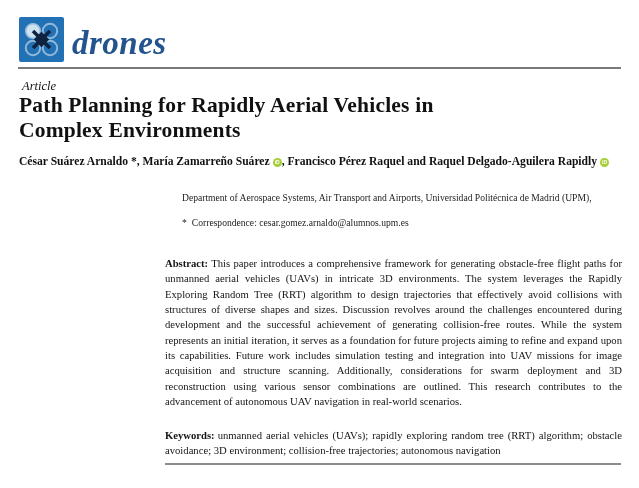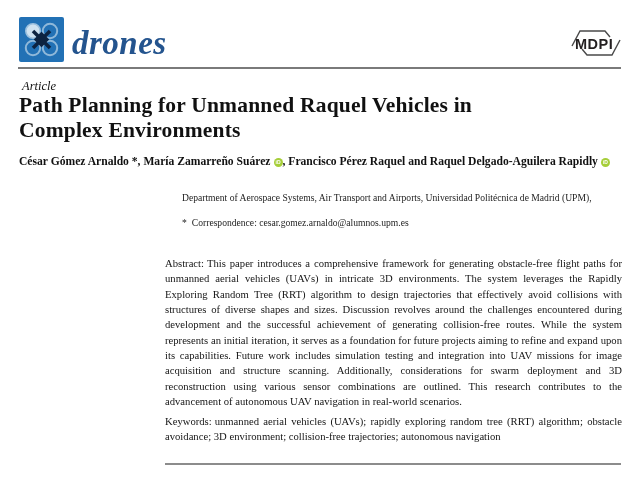--- a/index.html
+++ b/index.html
@@ -58,24 +58,24 @@
   }
   .affiliation .line { white-space:nowrap; }
   .correspondence { margin-top:12px; white-space:nowrap; }
   .correspondence .marker { margin-right:5px; }
 
   .abstract {
     position:absolute; left:165px; top:256px; width:457px;
     font-size:10.65px; line-height:15.35px; text-align:justify; color:#151515;
   }
   .keywords {
-    position:absolute; left:165px; top:414px; width:457px;
+    position:absolute; left:165px; top:428px; width:457px;
     font-size:10.65px; line-height:15.35px; text-align:justify; color:#151515;
   }
-  .lead { font-weight:normal; margin-right:3px; }
+  .lead { font-weight:bold; margin-right:3px; }
 
   .bottom-rule {
     position:absolute; left:165px; top:463px; width:456px; height:2px;
     background:#8c8c8c;
   }
 </style>
 </head>
 <body>
 
 <div class="page">
@@ -87,34 +87,27 @@
       <circle cx="31" cy="14" r="7.2" fill="none" stroke="#8fb8d9" stroke-width="2"></circle>
       <circle cx="14" cy="31" r="7.2" fill="none" stroke="#8fb8d9" stroke-width="2"></circle>
       <circle cx="31" cy="31" r="7.2" fill="none" stroke="#8fb8d9" stroke-width="2"></circle>
       <line x1="14" y1="14" x2="31" y2="31" stroke="#0d2340" stroke-width="3.6"></line>
       <line x1="31" y1="14" x2="14" y2="31" stroke="#0d2340" stroke-width="3.6"></line>
       <path d="M22.5,14.8 L30.2,22.5 L22.5,30.2 L14.8,22.5 Z" fill="#0d2340"></path>
     </svg>
   </div>
   <div class="journal-name">drones</div>
 
-  <div class="mdpi-logo">
-    <svg width="54" height="36" viewBox="0 0 54 36">
-      <polyline points="3,21 11,6 36,6 41,12" fill="none" stroke="#4a4a4a" stroke-width="1.4"></polyline>
-      <polyline points="51,15 43,30 18,30 13,24" fill="none" stroke="#4a4a4a" stroke-width="1.4"></polyline>
-      <text x="6" y="24" font-family="Liberation Sans, sans-serif" font-size="14.5" font-weight="bold" fill="#231f20" letter-spacing="0.5">MDPI</text>
-    </svg>
-  </div>
 
   <div class="header-rule"></div>
 
   <div class="article-label">Article</div>
-  <h1 class="page-title">Path Planning for Unmanned Raquel Vehicles in Complex Environments</h1>
+  <h1 class="page-title">Path Planning for Rapidly Aerial Vehicles in Complex Environments</h1>
 
-  <div class="author-line"><span>César Gómez Arnaldo *</span><span>, </span><span>María Zamarreño Suárez</span><span class="orcid">iD</span><span>, </span><span>Francisco Pérez Raquel</span><span> and </span><span>Raquel Delgado-Aguilera Rapidly</span><span class="orcid">iD</span></div>
+  <div class="author-line"><span>César Suárez Arnaldo *</span><span>, </span><span>María Zamarreño Suárez</span><span class="orcid">iD</span><span>, </span><span>Francisco Pérez Raquel</span><span> and </span><span>Raquel Delgado-Aguilera Rapidly</span><span class="orcid">iD</span></div>
 
   <div class="affiliation">
     <div class="line">Department of Aerospace Systems, Air Transport and Airports, Universidad Politécnica de Madrid (UPM),</div>
     <div class="correspondence">
       <span class="marker">*</span><span>Correspondence: cesar.gomez.arnaldo@alumnos.upm.es</span>
     </div>
   </div>
 
   <p class="abstract"><span class="lead">Abstract:</span><span>This paper introduces a comprehensive framework for generating obstacle-free flight paths for unmanned aerial vehicles (UAVs) in intricate 3D environments. The system leverages the Rapidly Exploring Random Tree (RRT) algorithm to design trajectories that effectively avoid collisions with structures of diverse shapes and sizes. Discussion revolves around the challenges encountered during development and the successful achievement of generating collision-free routes. While the system represents an initial iteration, it serves as a foundation for future projects aiming to refine and expand upon its capabilities. Future work includes simulation testing and integration into UAV missions for image acquisition and structure scanning. Additionally, considerations for swarm deployment and 3D reconstruction using various sensor combinations are outlined. This research contributes to the advancement of autonomous UAV navigation in real-world scenarios.</span></p>
 

